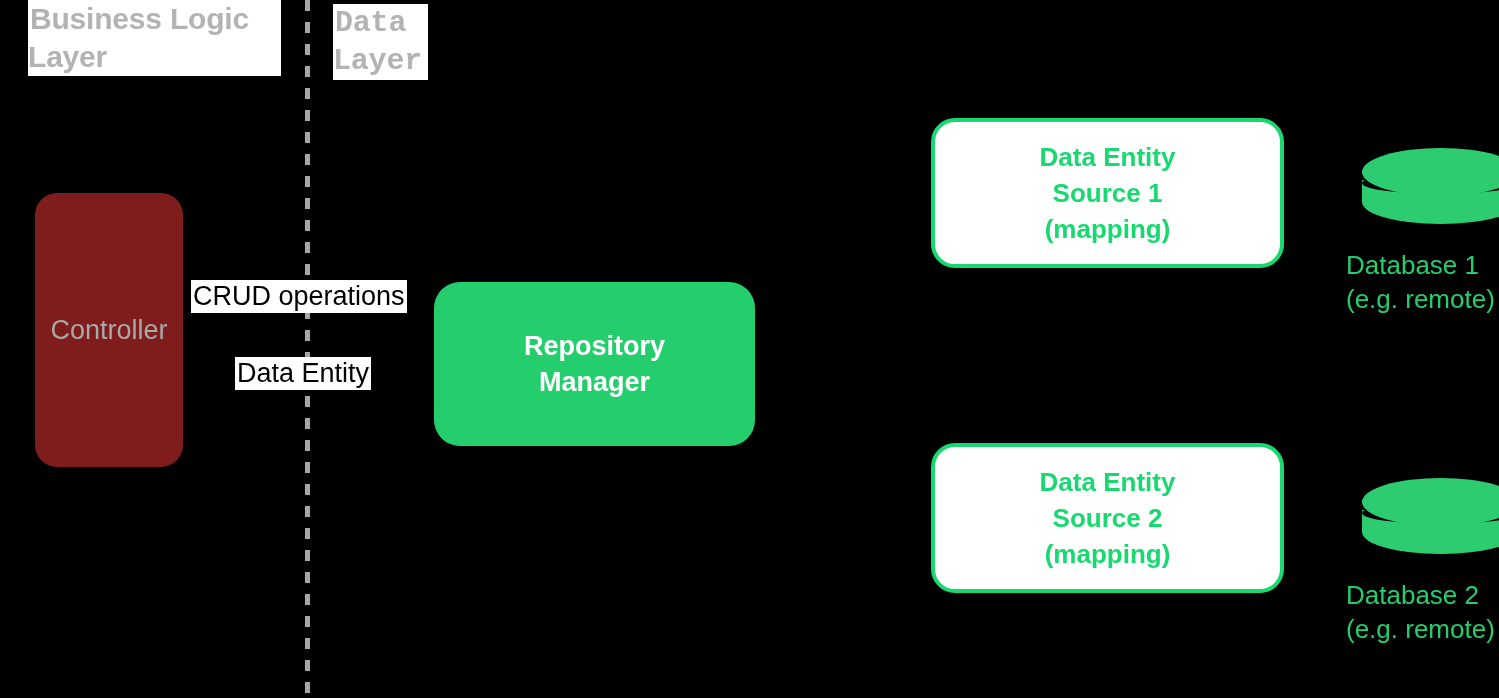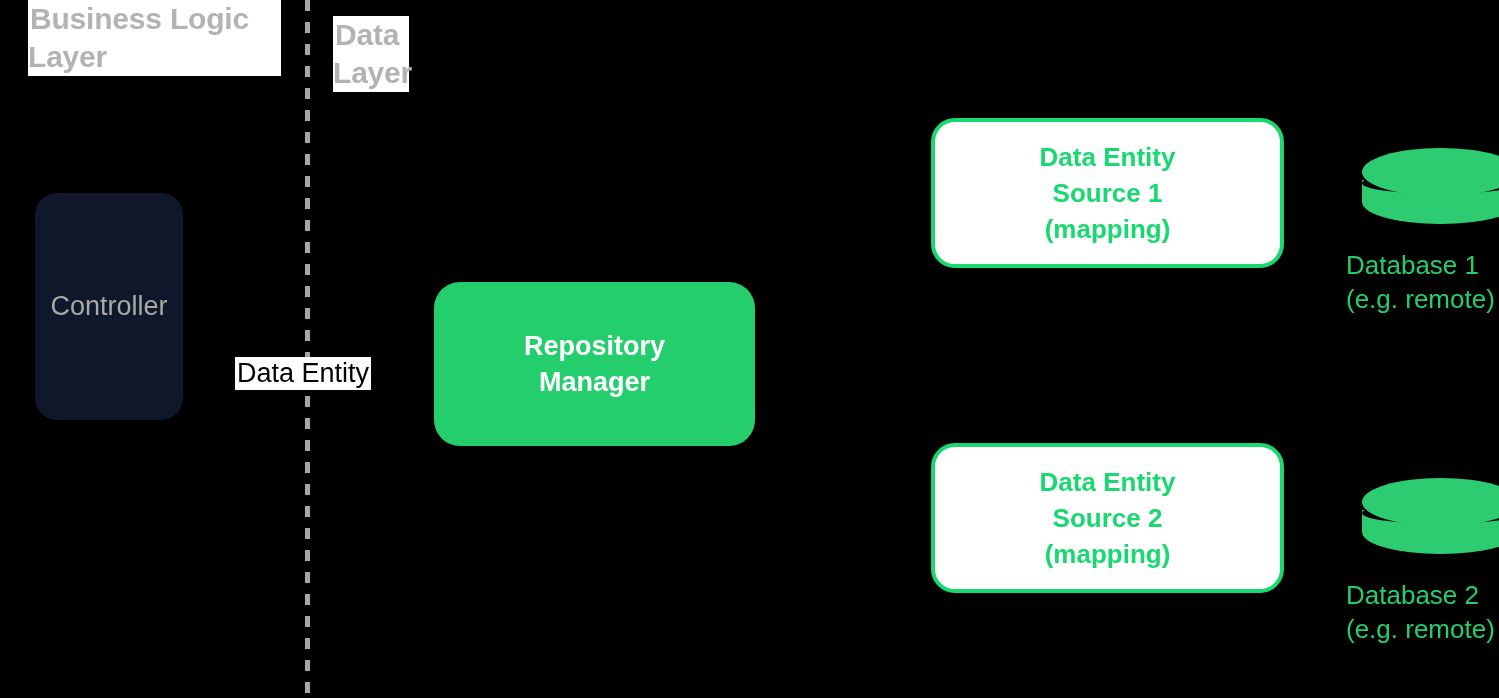--- a/index.html
+++ b/index.html
@@ -50,34 +50,35 @@
   #caption-business {
     left: 0px;
     top: 0px;
     width: 253px;
     height: 76px;
     padding: 0;
     text-indent: 2px;
   }
   #caption-data {
     left: 305px;
-    top: 16px;
-    width: 76px;
+    top: 4px;
+    width: 95px;
     height: 76px;
     text-indent: 2px;
+    font-family: Liberation Mono, monospace;
   }
 
   
   .controller-node {
     position: absolute;
     left: 7px;
     top: 193px;
     width: 148px;
-    height: 227px;
-    background: #0f172a;
+    height: 274px;
+    background: #7f1d1d;
     border-radius: 22px;
     display: flex;
     align-items: center;
     justify-content: center;
   }
   .controller-label {
     color: #a9a9a9;
     font-size: 27px;
     font-weight: normal;
     text-align: center;
@@ -214,20 +215,21 @@
   <div class="layer-caption" id="caption-business">Business Logic
 Layer</div>
 
   <div class="layer-caption" id="caption-data">Data
 Layer</div>
 
   <div class="controller-node">
     <span class="controller-label">Controller</span>
   </div>
 
+  <div class="edge-label" id="label-crud">CRUD operations</div>
 
   <div class="edge-label" id="label-entity">Data Entity</div>
 
   <div class="repo-node">
     <span class="repo-label">Repository
 Manager</span>
   </div>
 
   <div class="source-node" id="source-1">
     <span class="source-label">Data Entity

